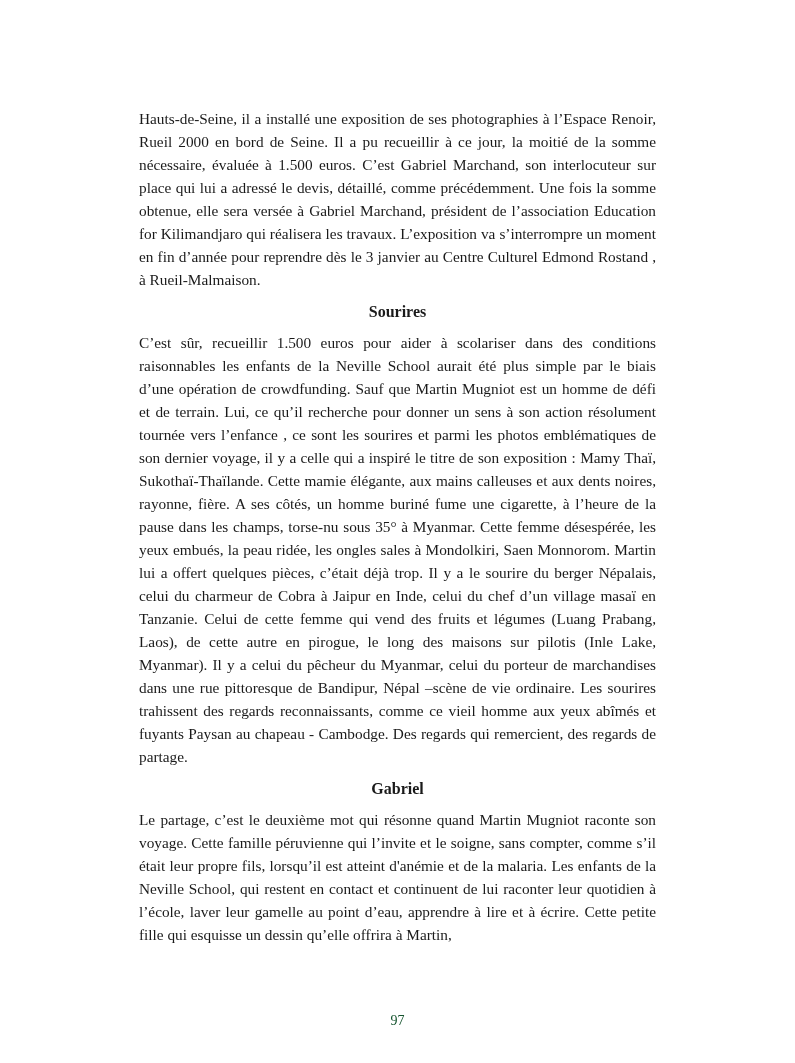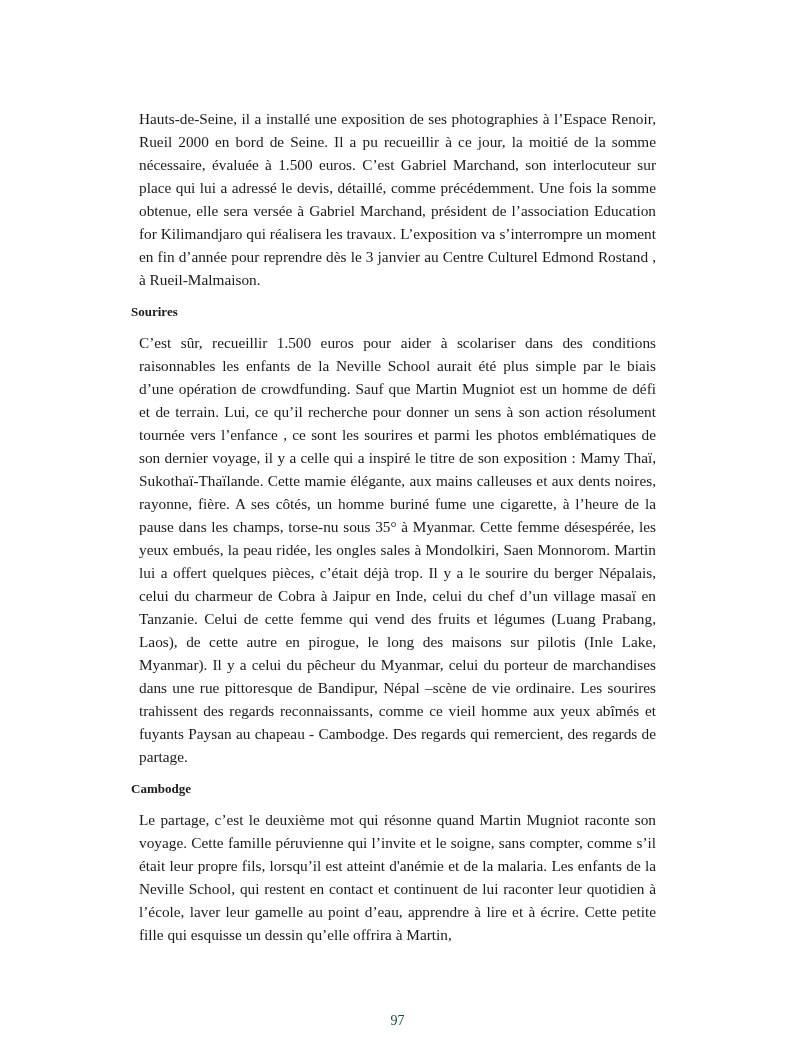--- a/index.html
+++ b/index.html
@@ -21,25 +21,25 @@
     left: 131px;
     width: 533px;
     font-size: 15.3px;
     line-height: 23px;
     text-align: justify;
   }
   .doc p {
     margin: 8px;
   }
   .doc h2 {
-    font-size: 13px;
+    font-size: 16px;
     line-height: 23px;
     font-weight: bold;
     margin: 9px 0 8px 0;
-    text-align: left;
+    text-align: center;
   }
   .page-number {
     position: absolute;
     top: 1012px;
     left: 0;
     width: 795px;
     text-align: center;
     font-size: 14px;
     line-height: 18px;
     color: #14532d;
@@ -48,18 +48,18 @@
 </head>
 <body>
 
 <main class="doc">
   <p>Hauts-de-Seine, il a installé une exposition de ses photographies à l’Espace Renoir, Rueil 2000 en bord de Seine. Il a pu recueillir à ce jour, la moitié de la somme nécessaire, évaluée à 1.500 euros. C’est Gabriel Marchand, son interlocuteur sur place qui lui a adressé le devis, détaillé, comme précédemment. Une fois la somme obtenue, elle sera versée à Gabriel Marchand, président de l’association Education for Kilimandjaro qui réalisera les travaux. L’exposition va s’interrompre un moment en fin d’année pour reprendre dès le 3 janvier au Centre Culturel Edmond Rostand , à Rueil-Malmaison.</p>
 
   <h2>Sourires</h2>
 
   <p>C’est sûr, recueillir 1.500 euros pour aider à scolariser dans des conditions raisonnables les enfants de la Neville School aurait été plus simple par le biais d’une opération de crowdfunding. Sauf que Martin Mugniot est un homme de défi et de terrain. Lui, ce qu’il recherche pour donner un sens à son action résolument tournée vers l’enfance , ce sont les sourires et parmi les photos emblématiques de son dernier voyage, il y a celle qui a inspiré le titre de son exposition : Mamy Thaï, Sukothaï-Thaïlande. Cette mamie élégante, aux mains calleuses et aux dents noires, rayonne, fière. A ses côtés, un homme buriné fume une cigarette, à l’heure de la pause dans les champs, torse-nu sous 35° à Myanmar. Cette femme désespérée, les yeux embués, la peau ridée, les ongles sales à Mondolkiri, Saen Monnorom. Martin lui a offert quelques pièces, c’était déjà trop. Il y a le sourire du berger Népalais, celui du charmeur de Cobra à Jaipur en Inde, celui du chef d’un village masaï en Tanzanie. Celui de cette femme qui vend des fruits et légumes (Luang Prabang, Laos), de cette autre en pirogue, le long des maisons sur pilotis (Inle Lake, Myanmar). Il y a celui du pêcheur du Myanmar, celui du porteur de marchandises dans une rue pittoresque de Bandipur, Népal –scène de vie ordinaire. Les sourires trahissent des regards reconnaissants, comme ce vieil homme aux yeux abîmés et fuyants Paysan au chapeau - Cambodge. Des regards qui remercient, des regards de partage.</p>
 
-  <h2>Cambodge</h2>
+  <h2>Gabriel</h2>
 
   <p>Le partage, c’est le deuxième mot qui résonne quand Martin Mugniot raconte son voyage. Cette famille péruvienne qui l’invite et le soigne, sans compter, comme s’il était leur propre fils, lorsqu’il est atteint d'anémie et de la malaria. Les enfants de la Neville School, qui restent en contact et continuent de lui raconter leur quotidien à l’école, laver leur gamelle au point d’eau, apprendre à lire et à écrire. Cette petite fille qui esquisse un dessin qu’elle offrira à Martin,</p>
 </main>
 
 <footer class="page-number">97</footer>
 
 </body></html>

